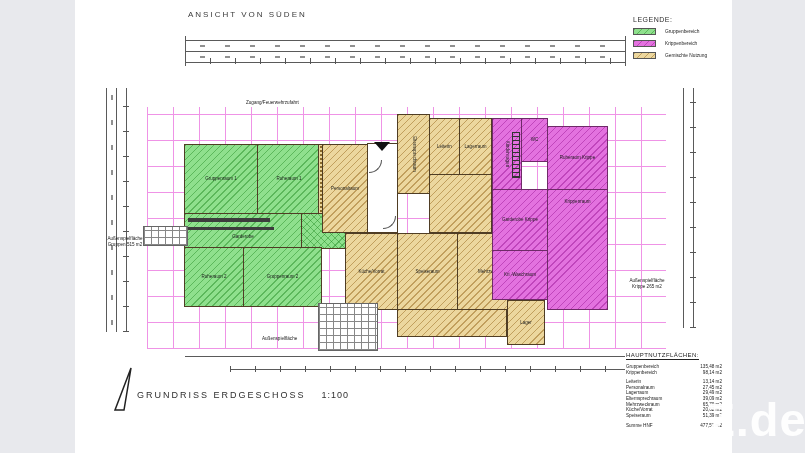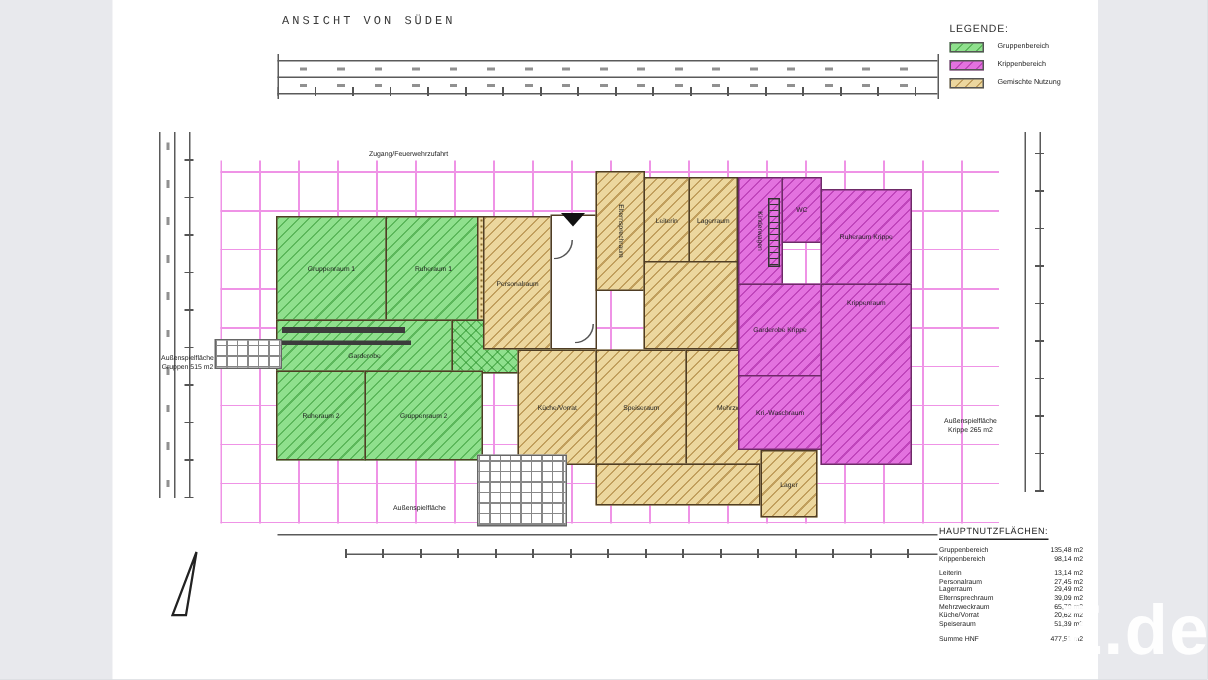--- a/index.html
+++ b/index.html
@@ -1,21 +1,21 @@
 <!DOCTYPE html>
 <html><head>
 <meta charset="utf-8">
 <style>
   html,body{margin:0;padding:0;background:#cfd2d8;}
   .page{position:relative;width:805px;height:453px;background:#e8e9ed;overflow:hidden;
         font-family:"Liberation Sans",sans-serif;color:#333;}
   .sheet{position:absolute;left:75px;top:0;width:657px;height:453px;background:#ffffff;}
 
   
-  .view-title{position:absolute;left:188px;top:10px;font-size:8px;letter-spacing:2px;color:#3a3a3a;font-family:Liberation Mono, monospace;}
+  .view-title{position:absolute;left:188px;top:10px;font-size:8px;letter-spacing:2px;color:#3a3a3a;}
   .plan-title{position:absolute;left:137px;top:390px;font-size:9px;letter-spacing:2px;color:#2e2e2e;}
   .plan-title .scale{margin-left:16px;letter-spacing:1px;}
 
   
   .dline-h{position:absolute;height:0;border-top:1px solid #5a5a5a;}
   .dline-v{position:absolute;width:0;border-left:1px solid #5a5a5a;}
   .ticks-h{position:absolute;height:6px;
      background:repeating-linear-gradient(90deg,#555 0 1px,transparent 1px 25px);}
   .nums-h{position:absolute;height:2px;opacity:.65;
      background:repeating-linear-gradient(90deg,#555 0 5px,transparent 5px 25px);}
@@ -217,20 +217,23 @@
   <div class="room purple" style="left:492px;top:250px;width:56px;height:50px;">
     <span class="rlabel">Kri.-Waschraum</span>
     </div>
 
   <div class="terrace" style="position:absolute;left:318px;top:303px;width:60px;height:48px;"></div>
   <div class="terrace" style="position:absolute;left:143px;top:226px;width:45px;height:20px;"></div>
 
   <svg class="north" width="26" height="48">
     <polygon points="20,2 4,44 13,44" fill="#ffffff" stroke="#222" stroke-width="1.5"></polygon>
   </svg>
+  <div class="plan-title">
+    <span>GRUNDRISS ERDGESCHOSS</span><span class="scale">1:100</span>
+  </div>
 
   <div class="atable">
     <div class="atable-title">HAUPTNUTZFLÄCHEN:</div>
     <div class="arow">
       <span>Gruppenbereich</span>
       <span>135,48 m2</span>
       </div>
     <div class="arow">
       <span>Krippenbereich</span>
       <span>98,14 m2</span>

